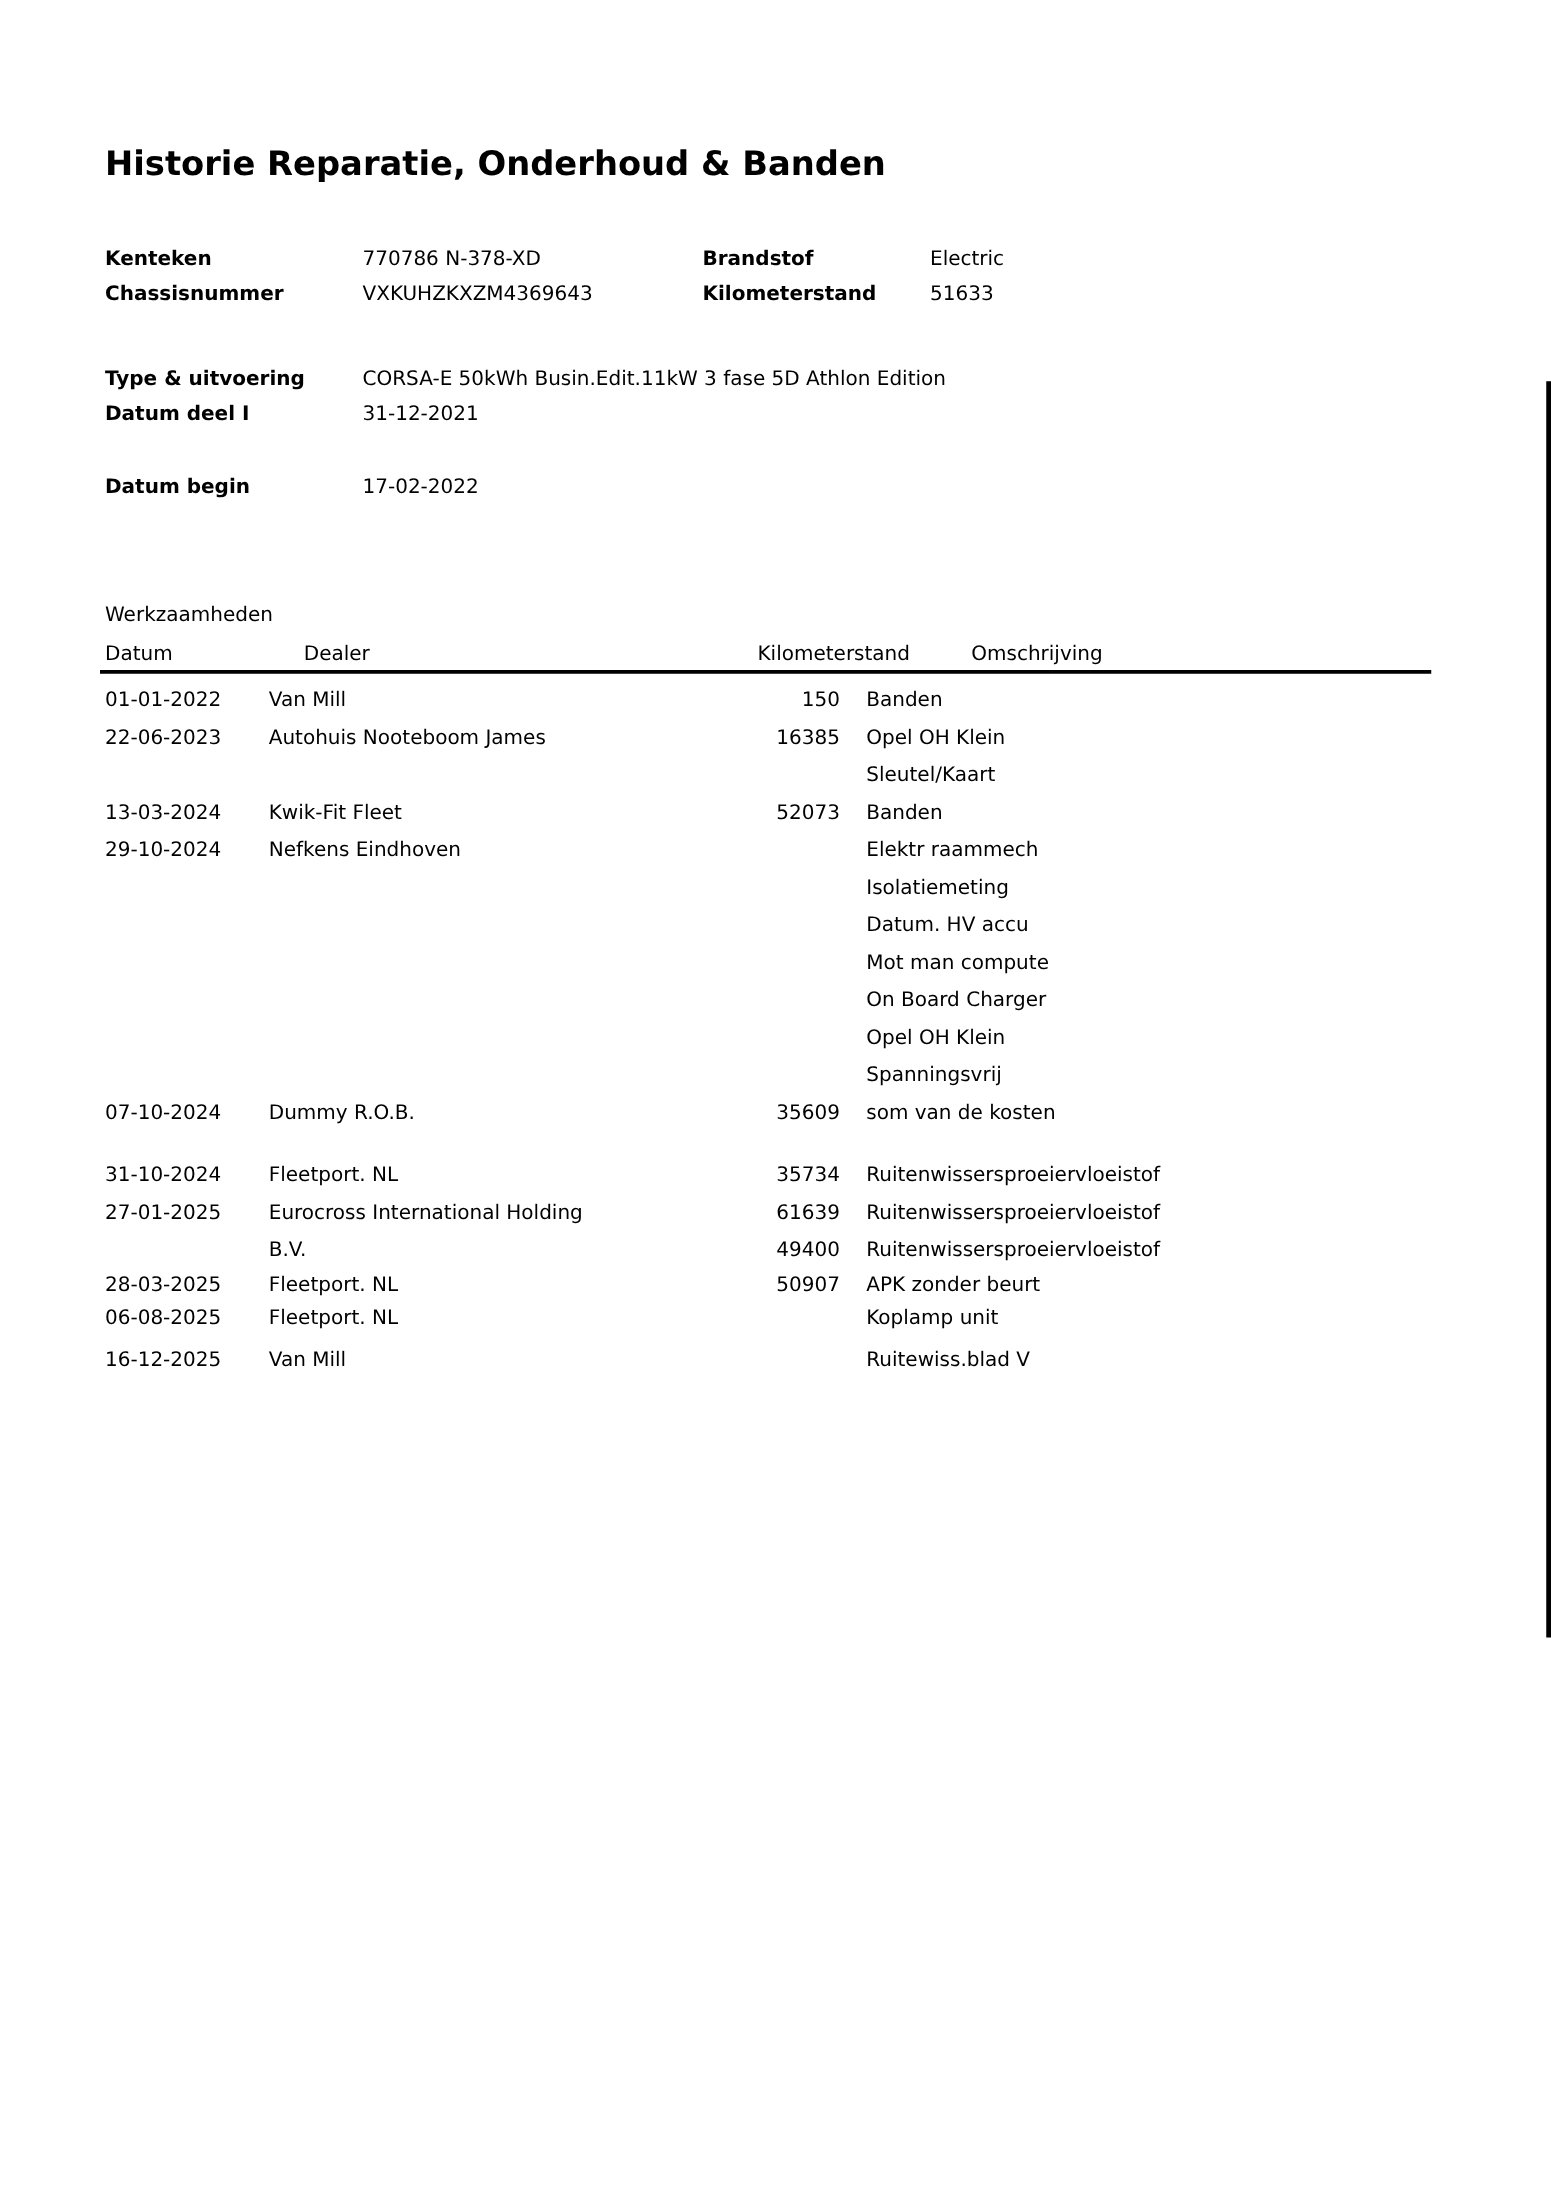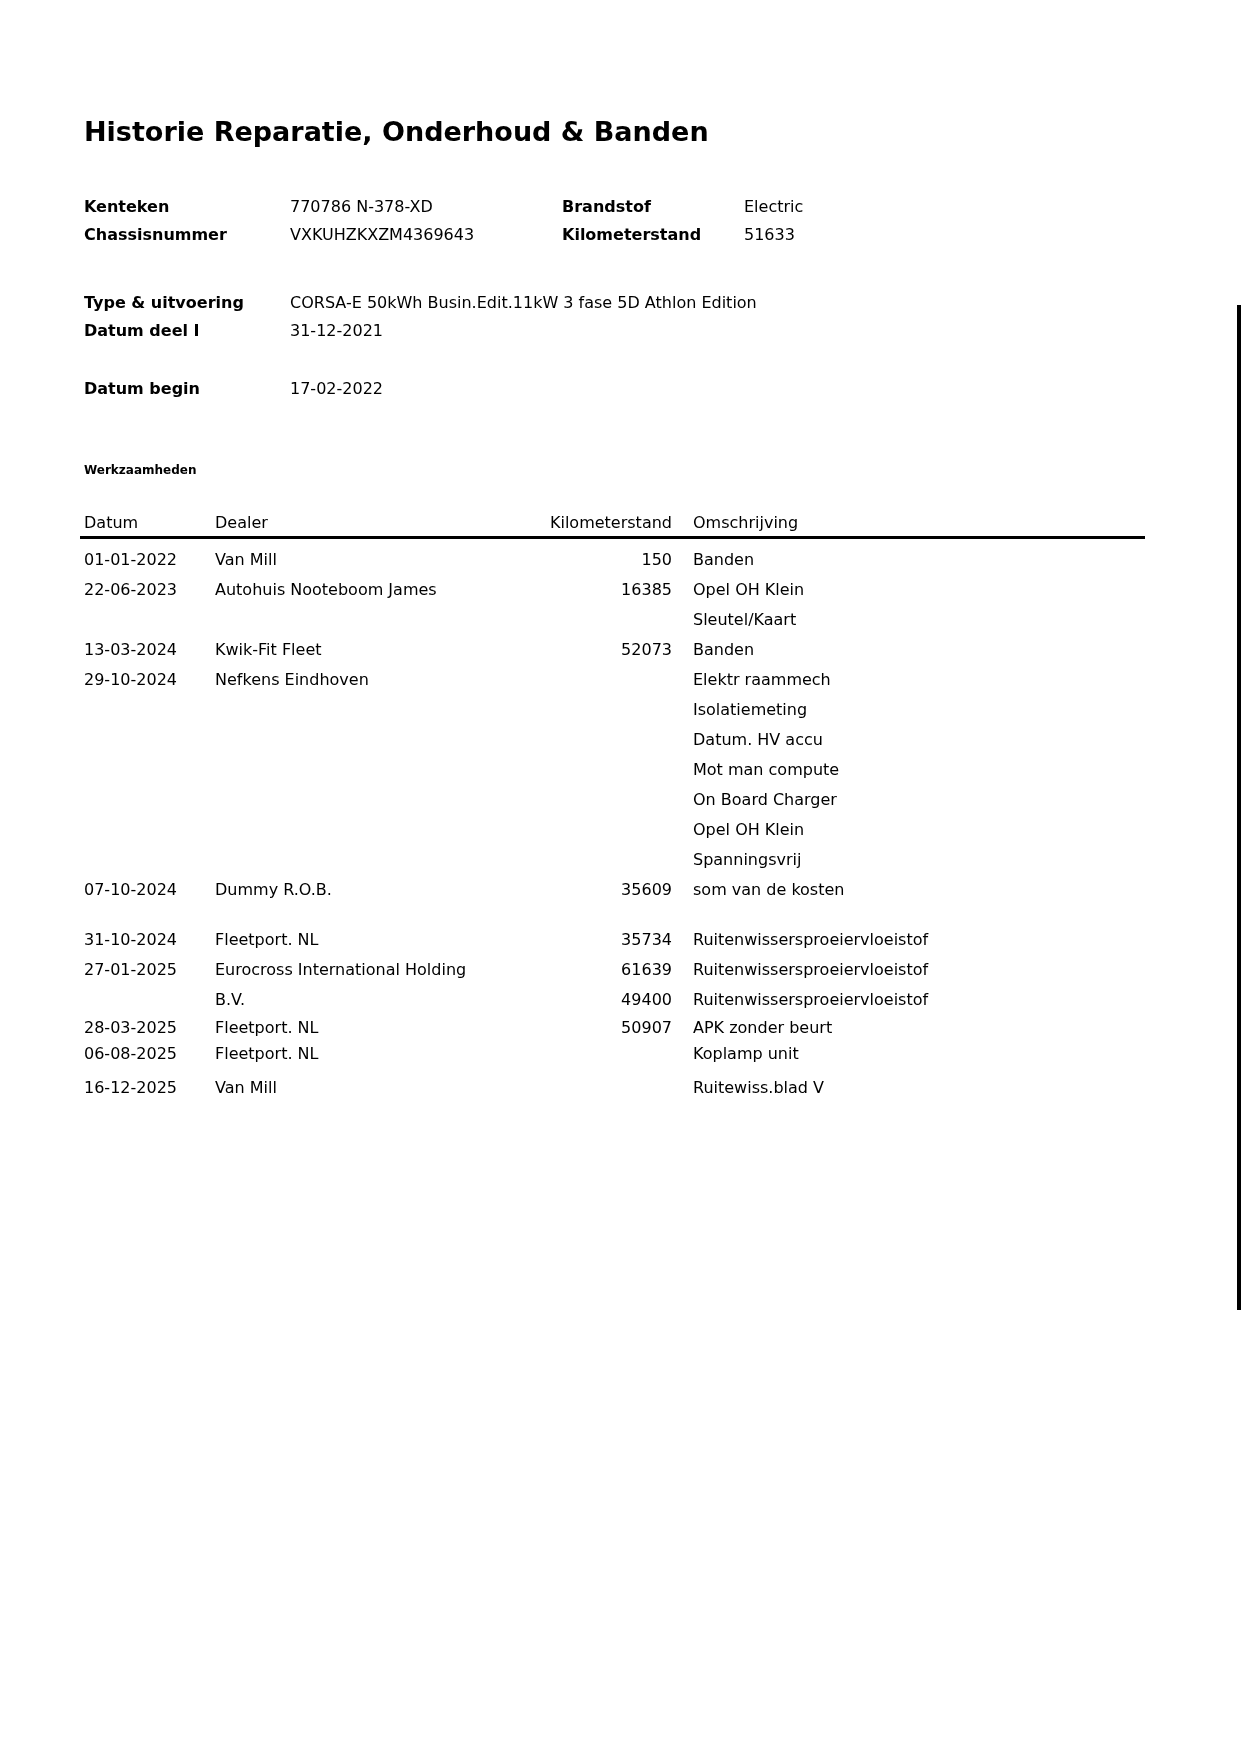--- a/index.html
+++ b/index.html
@@ -36,36 +36,37 @@
     line-height: 28px;
     white-space: nowrap;
   }
   .irow:nth-child(3) { margin-top: 40px; }
   .irow:nth-child(5) { margin-top: 30px; }
   .ilabel { font-weight: bold; }
   
   .wh-heading {
     position: absolute;
     left: 84px;
-    top: 458px;
+    top: 480px;
     margin: 0;
-    font-size: 12px;
+    font-size: 16px;
     line-height: 24px;
-    font-weight: bold;
+    font-weight: normal;
   }
   .thead {
     position: absolute;
     left: 84px;
     top: 511px;
     right: 40px;
     display: grid;
     grid-template-columns: 131px 333px 124px 1fr;
     font-size: 16px;
     line-height: 24px;
     white-space: nowrap;
+    gap: 28px;
   }
   .rule {
     position: absolute;
     left: 80px;
     top: 536px;
     width: 1065px;
     height: 3px;
     background: #000000;
   }
   #work-lines {

